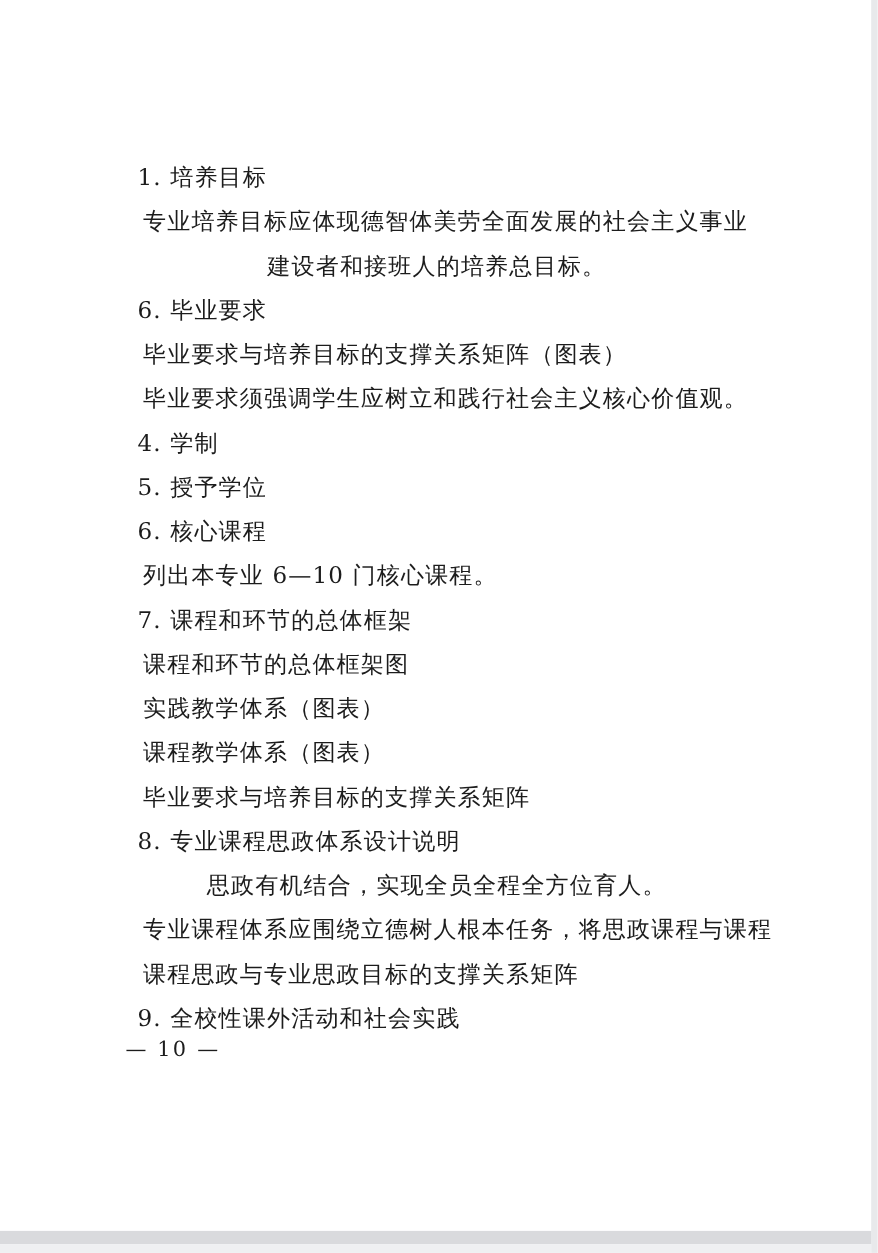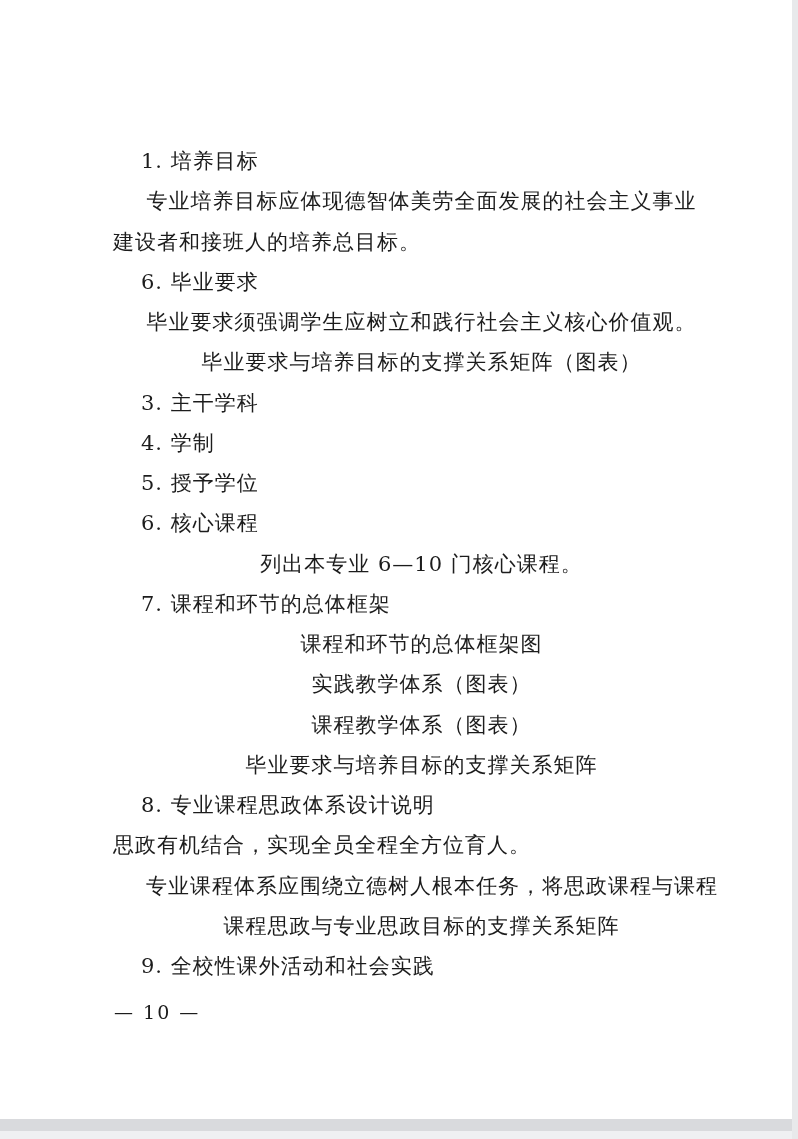--- a/index.html
+++ b/index.html
@@ -38,47 +38,46 @@
     .text-block {
       position: absolute;
       left: 97px; top: 141px;
       width: 600px;
       font-size: 21px;
       line-height: 40.25px;
       color: #1c1c1c;
       letter-spacing: 1px;
       white-space: nowrap;
     }
-    .ln { min-height: 40.25px; margin-left: 16px; }
+    .ln { min-height: 40.25px; }
     .ln-num   { padding-left: 28px; }
-    .ln-para  { padding-left: 33px; text-align: center; }
-    .ln-flush { padding-left: 0; }
+    .ln-para  { padding-left: 33px; }
+    .ln-flush { padding-left: 0; text-align: center; }
     .page-number {
       position: absolute;
-      left: 114px; top: 1001px;
+      left: 114px; top: 943px;
       font-size: 19px;
       color: #1c1c1c;
       letter-spacing: 2px;
     }
   </style>
 </head>
 <body>
 
 <div class="viewport">
 
   <div class="page">
 
     <div class="text-block">
       <div class="ln ln-num">1. 培养目标</div>
       <div class="ln ln-para">专业培养目标应体现德智体美劳全面发展的社会主义事业</div>
       <div class="ln ln-flush">建设者和接班人的培养总目标。</div>
       <div class="ln ln-num">6. 毕业要求</div>
+      <div class="ln ln-para">毕业要求与培养目标的支撑关系矩阵（图表）</div>
       <div class="ln ln-para">毕业要求须强调学生应树立和践行社会主义核心价值观。</div>
-      <div class="ln ln-para">毕业要求与培养目标的支撑关系矩阵（图表）</div>
-      <div class="ln ln-num">3. 主干学科</div>
       <div class="ln ln-num">4. 学制</div>
       <div class="ln ln-num">5. 授予学位</div>
       <div class="ln ln-num">6. 核心课程</div>
       <div class="ln ln-para">列出本专业 6—10 门核心课程。</div>
       <div class="ln ln-num">7. 课程和环节的总体框架</div>
       <div class="ln ln-para">课程和环节的总体框架图</div>
       <div class="ln ln-para">实践教学体系（图表）</div>
       <div class="ln ln-para">课程教学体系（图表）</div>
       <div class="ln ln-para">毕业要求与培养目标的支撑关系矩阵</div>
       <div class="ln ln-num">8. 专业课程思政体系设计说明</div>

